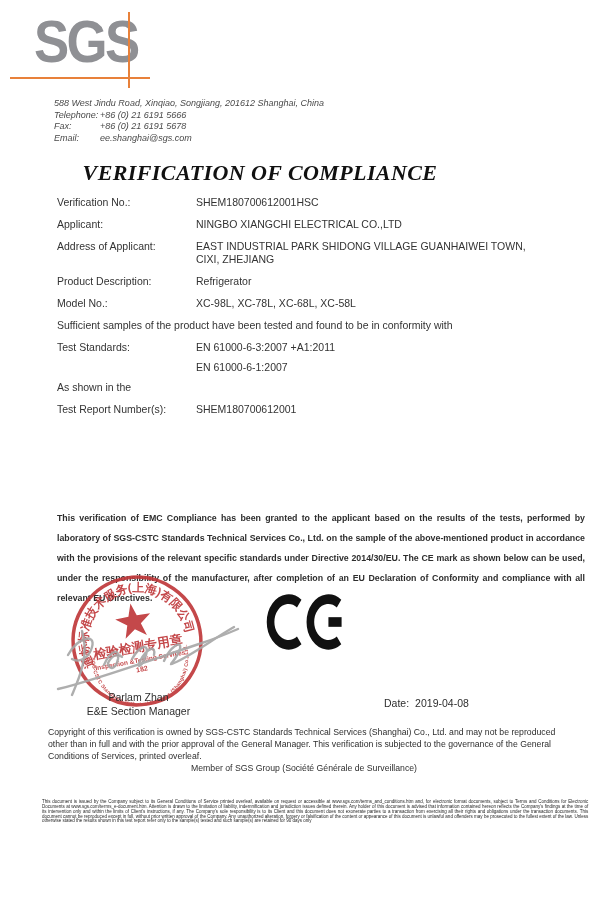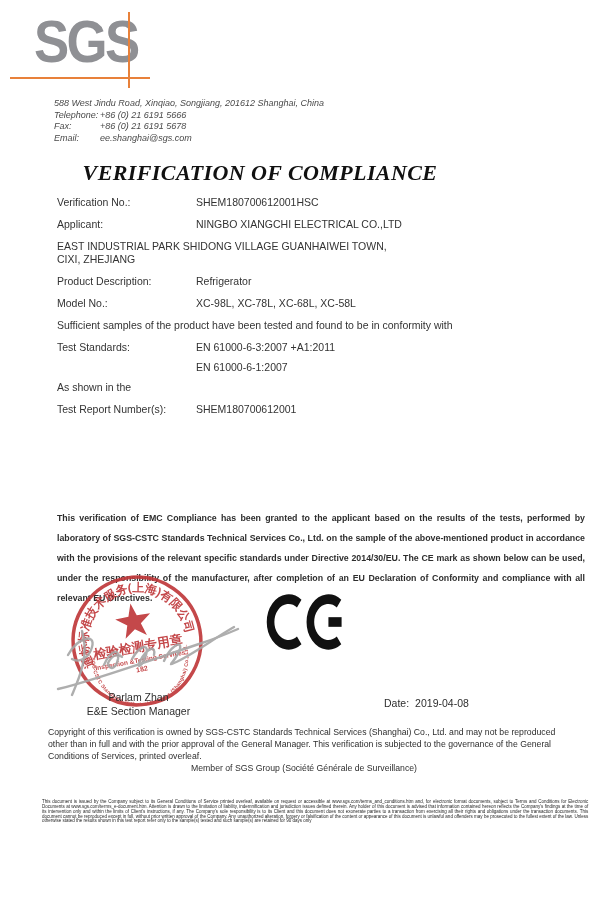--- a/index.html
+++ b/index.html
@@ -94,20 +94,21 @@
   <div class="fields">
     <div class="field-row">
       <div class="field-label">Verification No.:</div>
       <div class="field-value">SHEM180700612001HSC</div>
     </div>
     <div class="field-row">
       <div class="field-label">Applicant:</div>
       <div class="field-value">NINGBO XIANGCHI ELECTRICAL CO.,LTD</div>
     </div>
     <div class="field-row">
+      <div class="field-label">Address of Applicant:</div>
       <div class="field-value">
         <div>EAST INDUSTRIAL PARK SHIDONG VILLAGE GUANHAIWEI TOWN,</div>
         <div>CIXI, ZHEJIANG</div>
       </div>
     </div>
     <div class="field-row">
       <div class="field-label">Product Description:</div>
       <div class="field-value">Refrigerator</div>
     </div>
     <div class="field-row">

